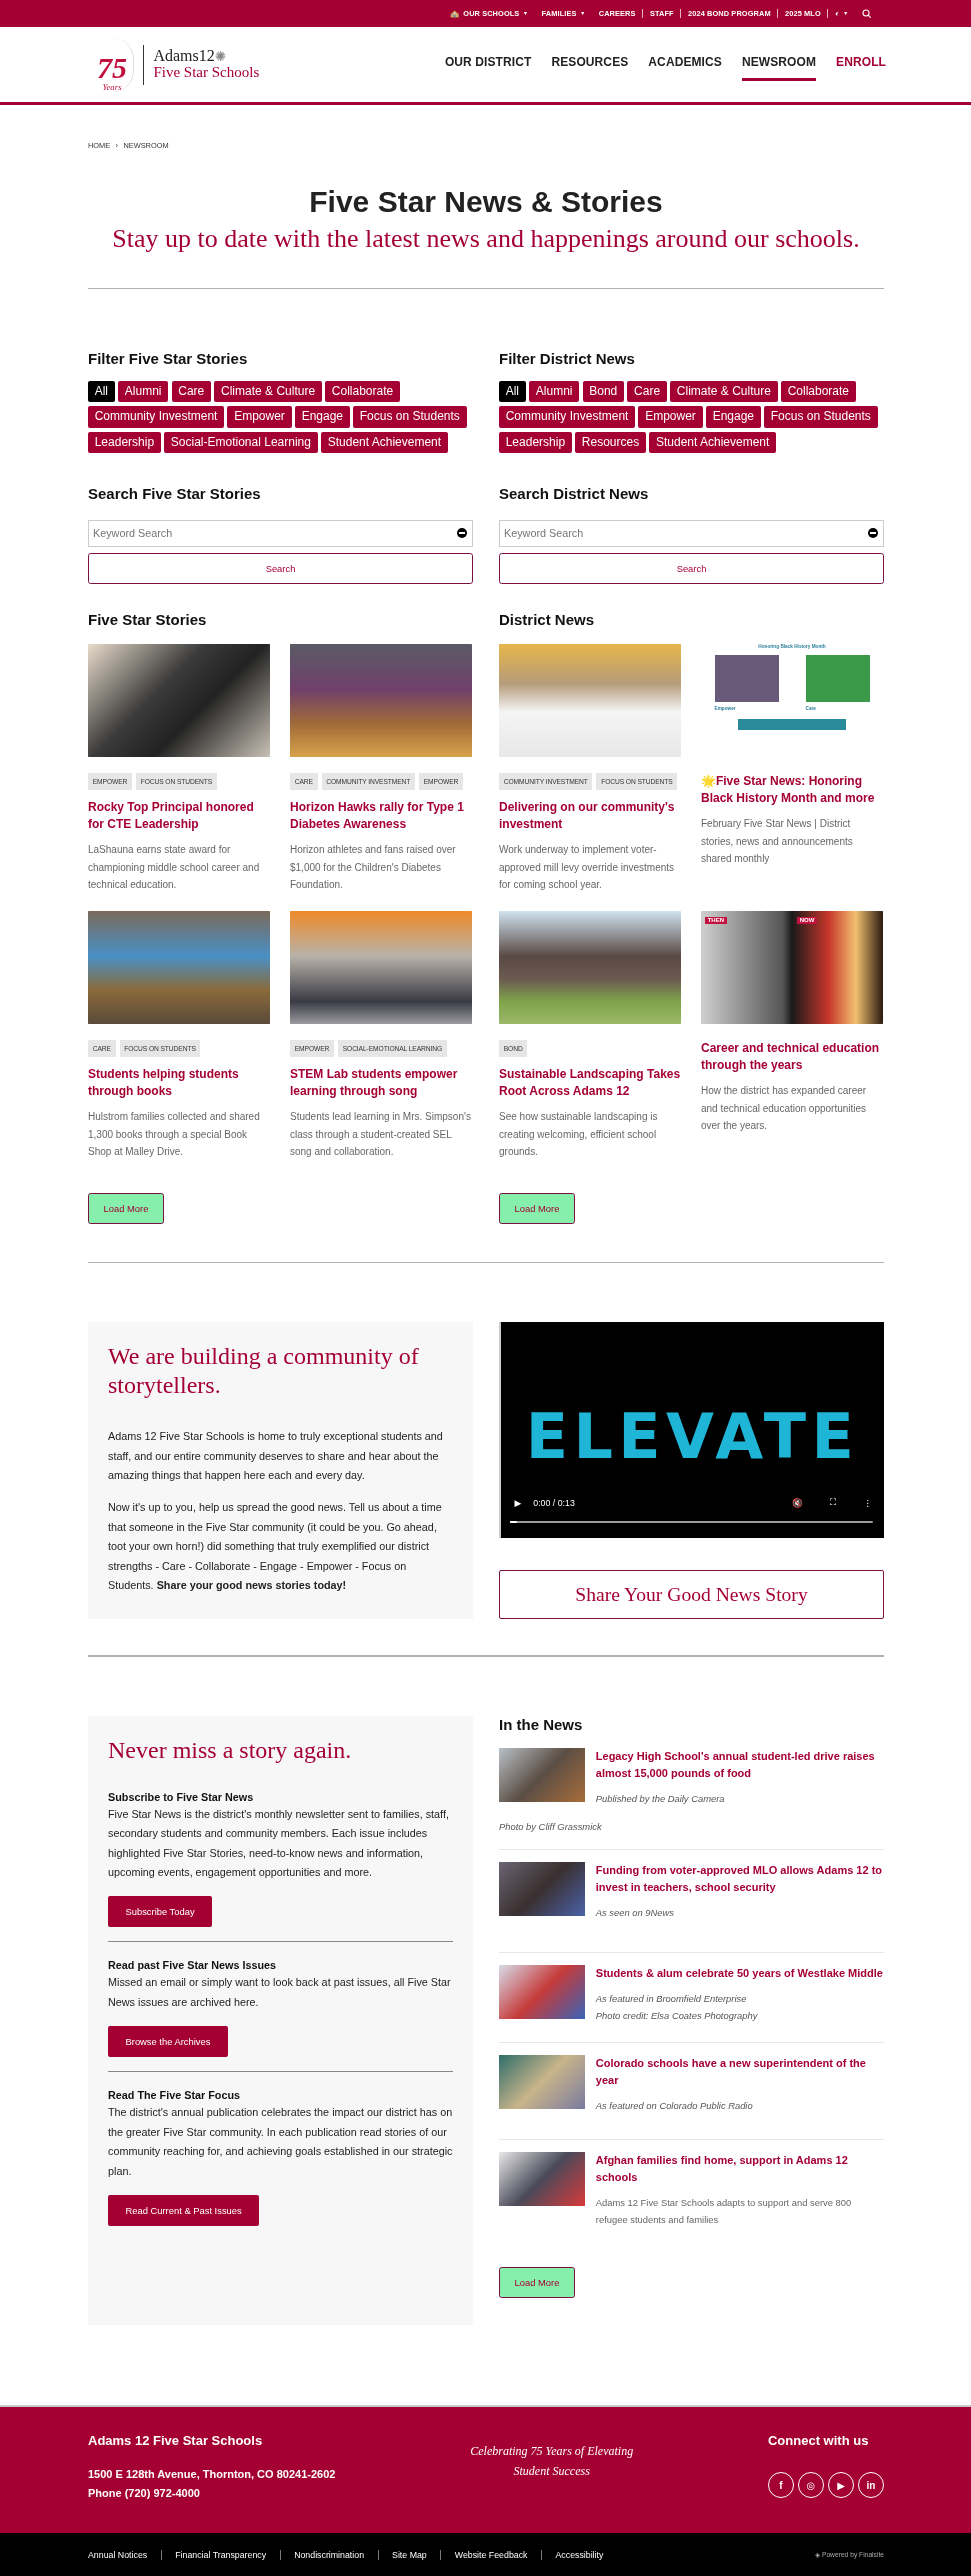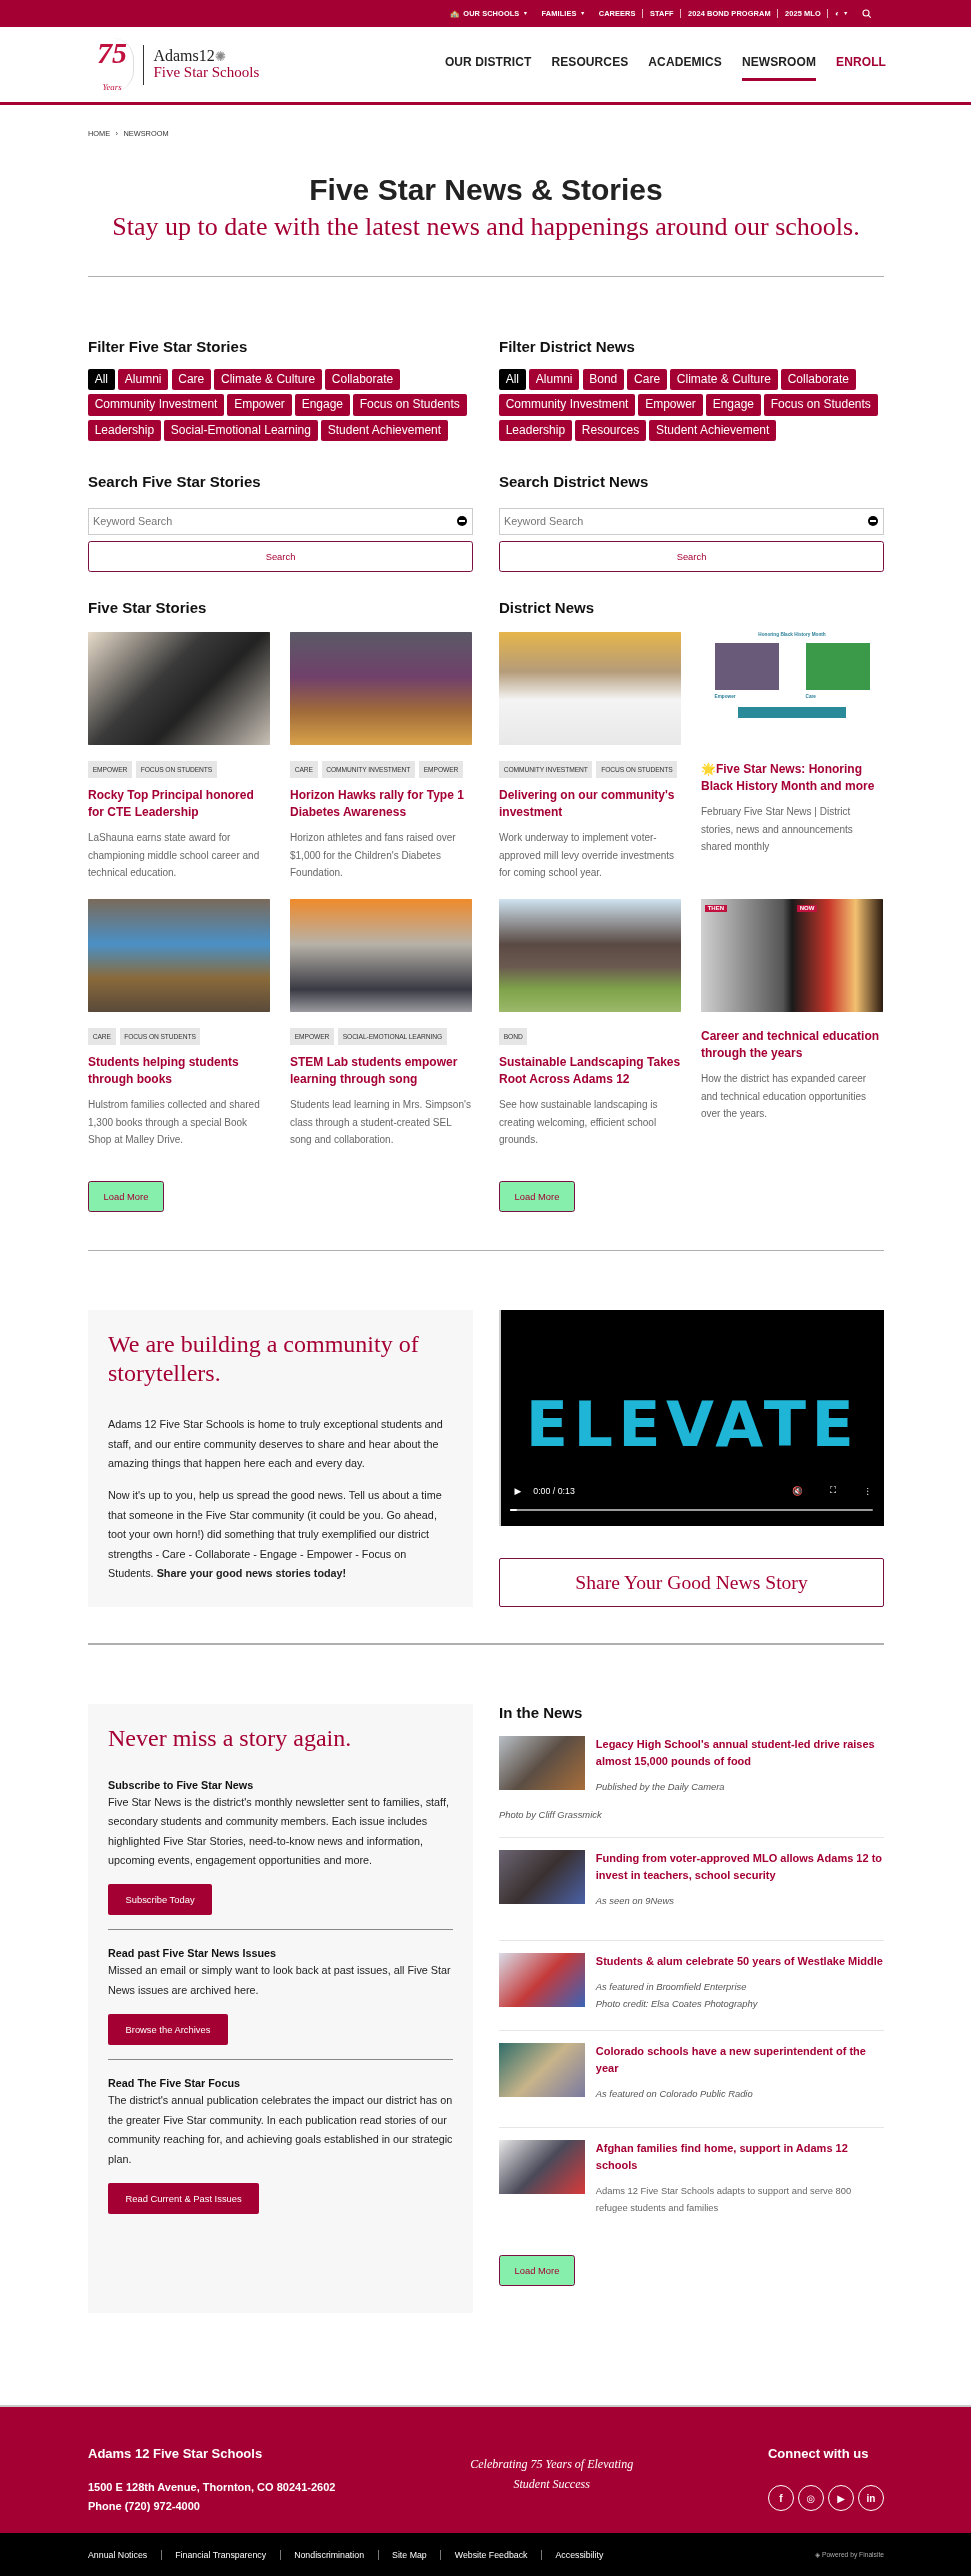--- a/index.html
+++ b/index.html
@@ -6,33 +6,33 @@
 body{width:972px;height:2576px;background:#fff;font-family:"Liberation Sans","DejaVu Sans",sans-serif;color:#222;position:relative;overflow:hidden}
 a{color:inherit;text-decoration:none}
 
 .utility{height:27px;background:#a50034;display:flex;justify-content:flex-end;align-items:center;padding-right:94px;color:#fff;font-size:7.4px;font-weight:bold;letter-spacing:0.1px}
 .utility .u-item{display:flex;align-items:center;gap:3.4px;padding:0 6.7px;height:9.4px}
 .utility .sep{border-left:0.7px solid rgba(255,255,255,.7)}
 .utility .caret{font-size:5.4px}
 
 .header{height:78px;border-bottom:3.4px solid #a50034;display:flex;align-items:center;justify-content:space-between;padding:0 86px 0 91px;position:relative}
 .logo{display:flex;align-items:center;gap:6.7px}
-.logo .yrs{font-family:"Liberation Serif",serif;font-style:italic;font-weight:bold;color:#c1123f;font-size:30px;line-height:1;width:43px;height:54px;display:flex;flex-direction:column;align-items:center;justify-content:space-between;border-radius:27px;border-right:0.7px solid #ddd}
+.logo .yrs{font-family:"Liberation Serif",serif;font-style:italic;font-weight:bold;color:#c1123f;font-size:30px;line-height:1;width:43px;height:54px;display:flex;flex-direction:column;align-items:center;justify-content:flex-end;border-radius:27px;border-right:0.7px solid #ddd}
 .logo .yrs small{font-size:8.8px;font-weight:normal}
 .logo .vbar{width:0.7px;height:40px;background:#333;margin:0 2.7px}
 .logo .name{font-family:"Liberation Serif",serif;line-height:1.05}
 .logo .name .l1{font-size:16px;color:#222}
 .logo .name .l1 .star{color:#888;font-size:13.5px}
 .logo .name .l2{font-size:15px;color:#a50034}
 .mainnav{display:flex;gap:20px;font-weight:bold;font-size:12px;letter-spacing:0.1px}
 .mainnav a{position:relative;padding-bottom:5.4px}
 .mainnav a.active::after{content:"";position:absolute;left:0;right:0;bottom:-6.7px;height:2.7px;background:#a50034}
 .mainnav a.enroll{color:#a50034}
 
-.wrap{width:796px;margin:0 auto;position:relative}
+.wrap{width:796px;margin:12px auto;position:relative}
 .breadcrumb{font-size:7.4px;color:#333;padding-top:23.6px;display:flex;gap:5.4px;align-items:center}
 .hero{text-align:center;margin-top:35px}
 .hero h1{font-size:30px;font-weight:bold;color:#222}
 .hero p{font-family:"Liberation Serif",serif;color:#a50034;font-size:26px;margin-top:5.4px}
 .rule{height:1.3px;background:#b0b0b0;border:none}
 .two-col{display:flex;justify-content:space-between}
 .col{width:385px}
 h2.sec{font-size:15px;font-weight:bold;color:#111}
 .chips{display:flex;flex-wrap:wrap;gap:4px 3.4px;margin-top:13.5px}
 .chip{background:#a50034;color:#fff;font-size:12px;padding:4px 6.7px;border-radius:2px;cursor:pointer;line-height:13.5px}
@@ -66,21 +66,21 @@
 .btn-fill{background:#a50034;color:#fff;border:none;border-radius:2px;font-size:9.4px;padding:0 17.5px;height:31px;margin-top:13.5px;font-family:inherit;cursor:pointer}
 .nl hr{border:none;border-top:0.7px solid #888;margin:13.5px 0 17.5px}
 .itn{display:flex;gap:10.8px;padding:0 0 0 0}
 .itn .thumb{width:86px;height:54px;flex:none}
 .itn h4{color:#a50034;font-size:11px;line-height:17px;font-weight:bold}
 .itn .src{font-style:italic;color:#555;font-size:9.4px;line-height:17.5px;margin-top:8px}
 .itn .src.plain{font-style:normal}
 .itn-sep{border:none;border-top:0.7px solid #e6e6e6;margin:17.5px 0 12px}
 
 .footer{position:absolute;left:0;right:0;top:2405px;height:128px;background:#a50034;color:#fff;border-top:2px solid #c9c9c9}
-.footer .inner{width:796px;margin:0 auto;display:flex;justify-content:space-between;padding-top:39px}
+.footer .inner{width:796px;margin:0 auto;display:flex;justify-content:space-between;padding-top:26px}
 .footer h5{font-size:13px;font-weight:bold}
 .footer .addr{font-size:11px;font-weight:bold;margin-top:17px;line-height:19px}
 .footer .motto{font-family:"Liberation Serif",serif;font-style:italic;font-size:12px;text-align:center;line-height:20px;margin-top:8px}
 .social{display:flex;gap:4px;margin-top:24px}
 .social span{width:26px;height:26px;border:0.7px solid #fff;border-radius:50%;display:flex;align-items:center;justify-content:center;font-weight:bold;font-size:10px}
 .bottombar{position:absolute;left:0;right:0;top:2533px;height:43px;background:#000;color:#fff}
 .bottombar .inner{width:796px;margin:0 auto;display:flex;align-items:center;height:43px;font-size:8.8px}
 .bottombar .link{padding:0 13.5px;border-left:0.7px solid #777}
 .bottombar .link:first-child{padding-left:0;border-left:none}
 .bottombar .pb{margin-left:auto;font-size:6.7px;color:#aaa}

